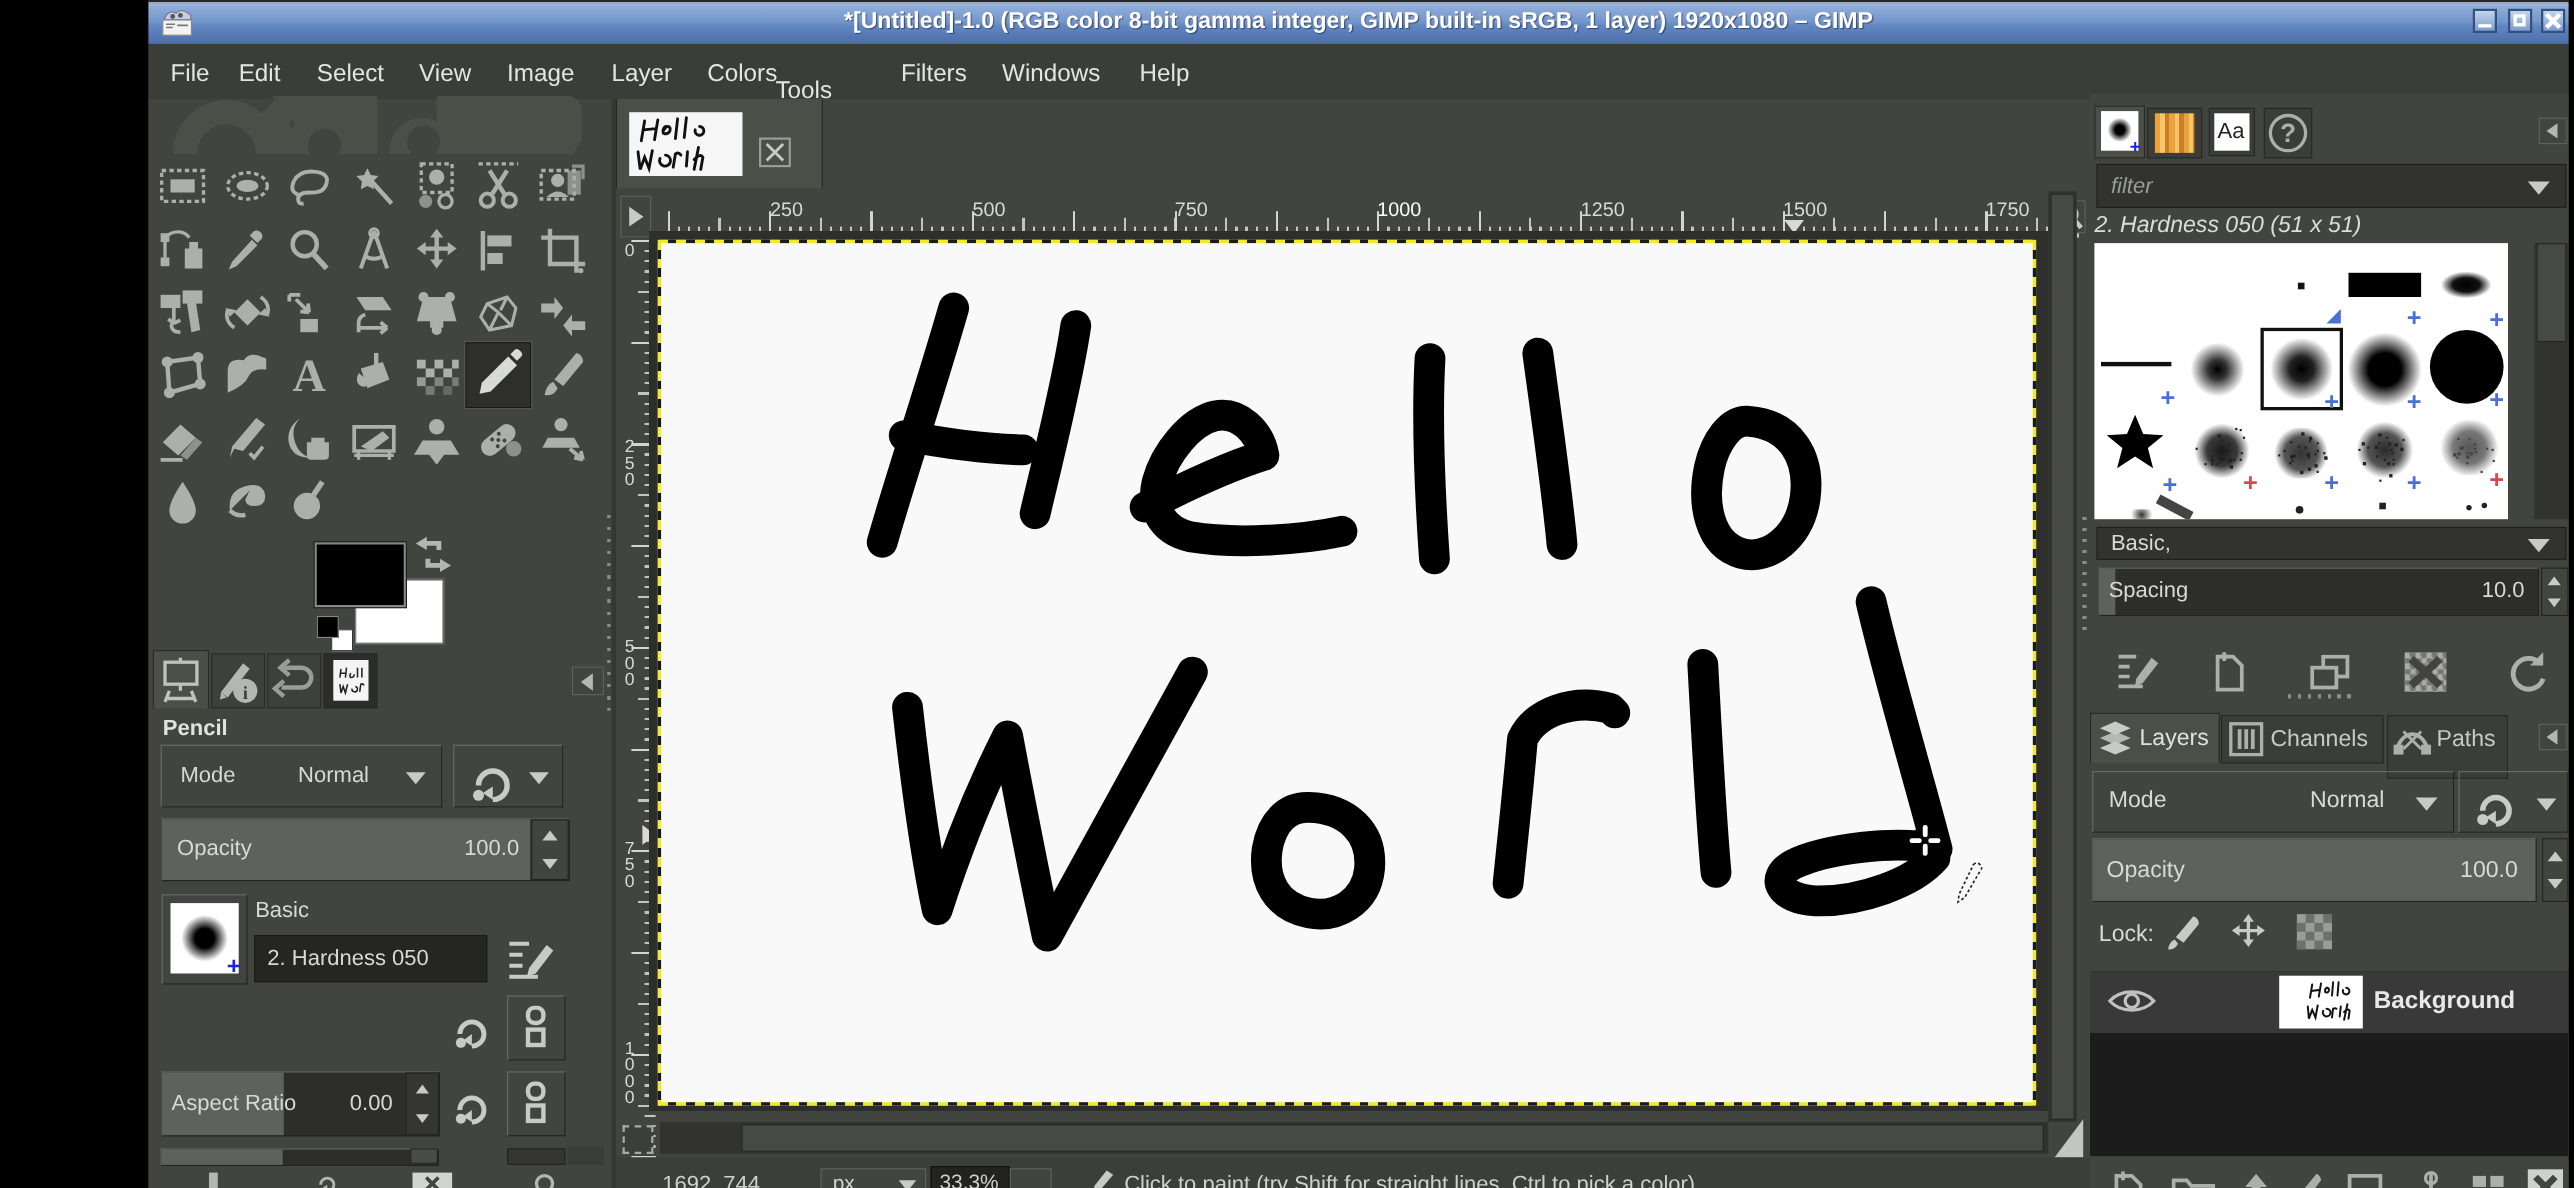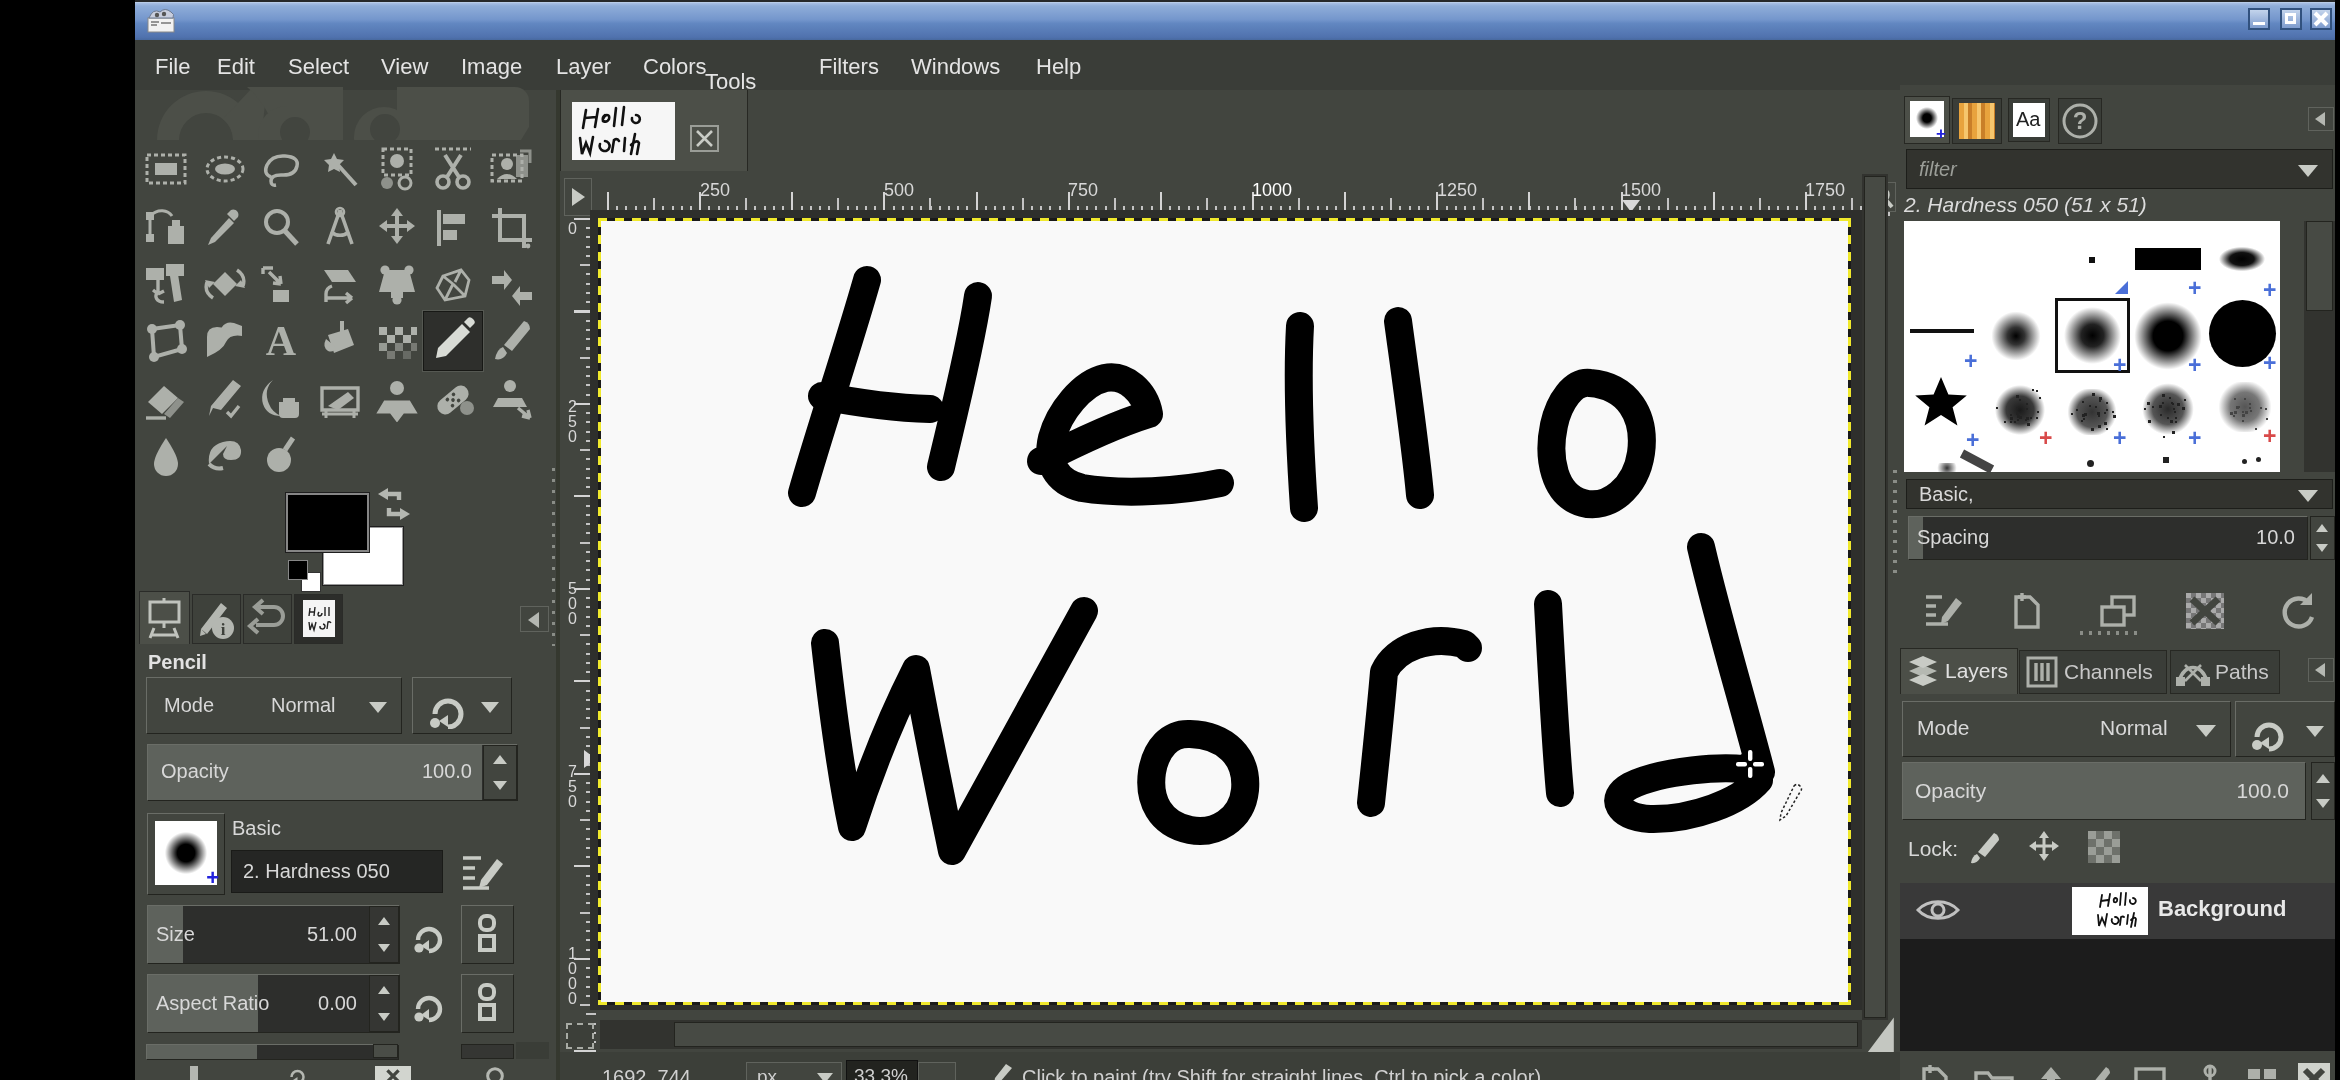--- a/index.html
+++ b/index.html
@@ -26,20 +26,21 @@
   .slider { position:absolute; background:#2d2e2c; border:1px solid #6a6d67; border-right-color:#23241f; border-bottom-color:#23241f;text-decoration:underline; }
   .sliderfill { position:absolute; left:0; top:0; bottom:0; background:#5e625c; }
   .inset { position:absolute; background:#252624; border:1px solid #1a1b18; color:#d8d8d8; }
   .spin { position:absolute; background:#42453f; border:1px solid #23241f; }
 </style>
 </head>
 <body>
 <div id="win">
   <div class="abs" style="left:0;top:0;width:2200px;height:3px;background:#26282a;"></div>
   <div id="titlebar"></div>
+  <div id="titletext">*[Untitled]-1.0 (RGB color 8-bit gamma integer, GIMP built-in sRGB, 1 layer) 1920x1080 – GIMP</div>
 
   <div class="abs" style="left:12px;top:6px;width:30px;height:28px;">
     <svg width="30" height="28" viewBox="0 0 30 28">
       <rect x="1" y="12" width="26" height="14" fill="#f2f2f2" stroke="#888"></rect>
       <path d="M2 12 Q6 2 13 6 Q18 1 24 6 Q28 8 26 12 Z" fill="#c8cede" stroke="#6a7890"></path>
       <circle cx="10" cy="9" r="2.2" fill="#555"></circle>
         <circle cx="17" cy="8" r="2.2" fill="#555"></circle>
       <path d="M4 16 h8 M4 19 h6 M14 17 h10" stroke="#777" stroke-width="1.5"></path>
     </svg>
   </div>
@@ -373,29 +374,20 @@
     <div class="inset" style="left:96px;top:760px;width:212px;height:43px;">
       <span style="position:absolute;left:11px;top:9px;font-size:20px;">2. Hardness 050</span>
     </div>
     <svg class="abs" style="left:326px;top:762px;" width="44" height="40" viewBox="0 0 44 40">
       <g stroke="#c8cbc5" stroke-width="3.6">
           <path d="M2 6 h18 M2 16 h12 M2 26 h12 M2 36 h26"></path>
         </g>
       <path d="M20 28 L36 7 l6 5 L26 33 l-8 3 Z" fill="#c8cbc5"></path>
     </svg>
 
-    <div class="slider" style="left:12px;top:815px;width:253px;height:59px;">
-      <div class="sliderfill" style="width:35px;"></div>
-      <span class="lbl" style="position:absolute;left:8px;top:17px;">Size</span>
-      <span class="lbl" style="position:absolute;right:42px;top:17px;">51.00</span>
-      <div class="spin" style="right:0;top:0;width:30px;height:57px;background:#353633;">
-        <div style="position:absolute;left:8px;top:10px;width:0;height:0;border-left:6px solid transparent;border-right:6px solid transparent;border-bottom:8px solid #c8cbc5;"></div>
-        <div style="position:absolute;left:8px;bottom:10px;width:0;height:0;border-left:6px solid transparent;border-right:6px solid transparent;border-top:8px solid #c8cbc5;"></div>
-      </div>
-    </div>
     <svg class="abs" style="left:273px;top:826px;" width="40" height="40" viewBox="0 0 40 40">
         <path d="M10 24 a11 11 0 1 1 11 11" stroke="#c8cbc5" stroke-width="4.4" fill="none"></path>
         <path d="M21 35 l-8 -5 8 -6" fill="#c8cbc5"></path>
         <circle cx="11" cy="32" r="4.6" fill="#c8cbc5"></circle>
       </svg>
     <div class="abs" style="left:326px;top:815px;width:53px;height:59px;border:1px solid #6a6d67;border-right-color:#23241f;border-bottom-color:#23241f;">
       <svg width="30" height="40" viewBox="0 0 30 40" style="margin:8px 0 0 11px;">
           <g stroke="#c8cbc5" stroke-width="4" fill="none">
             <rect x="7" y="2" width="14" height="14" rx="6"></rect>
             <rect x="7" y="22" width="14" height="14"></rect>
@@ -800,21 +792,21 @@
         </svg>
       <span style="position:absolute;left:44px;top:10px;font-size:21px;color:#e0e0e0;">Layers</span>
     </div>
     <div class="abs" style="left:119px;top:565px;width:148px;height:44px;background:#3a3d38;border:1px solid #272823;">
       <svg width="34" height="34" viewBox="0 0 34 34" style="margin:4px 0 0 5px;">
           <rect x="3" y="3" width="28" height="28" fill="none" stroke="#adb0aa" stroke-width="3"></rect>
           <path d="M11 8 v18 M17 8 v18 M23 8 v18" stroke="#adb0aa" stroke-width="3.4"></path>
         </svg>
       <span style="position:absolute;left:44px;top:9px;font-size:21px;color:#c8c8c8;">Channels</span>
     </div>
-    <div class="abs" style="left:270px;top:565px;width:110px;height:44px;background:#3a3d38;border:1px solid #272823;">
+    <div class="abs" style="left:270px;top:565px;width:110px;height:58px;background:#3a3d38;border:1px solid #272823;">
       <svg width="36" height="34" viewBox="0 0 36 34" style="margin:4px 0 0 4px;">
           <path d="M4 26 C10 8 26 8 32 26" stroke="#adb0aa" stroke-width="3.6" fill="none"></path>
           <rect x="1" y="22" width="9" height="9" fill="#adb0aa"></rect>
           <rect x="26" y="22" width="9" height="9" fill="#adb0aa"></rect>
           <path d="M10 10 L26 26 M26 10 L10 26" stroke="#adb0aa" stroke-width="2.6"></path>
         </svg>
       <span style="position:absolute;left:44px;top:9px;font-size:21px;color:#c8c8c8;">Paths</span>
     </div>
     <div class="abs" style="left:408px;top:573px;width:26px;height:24px;background:#42453f;border:1px solid #60635d;">
       <div style="width:0;height:0;border-top:7px solid transparent;border-bottom:7px solid transparent;border-right:10px solid #b4b7b1;margin:4px 0 0 6px;"></div>

